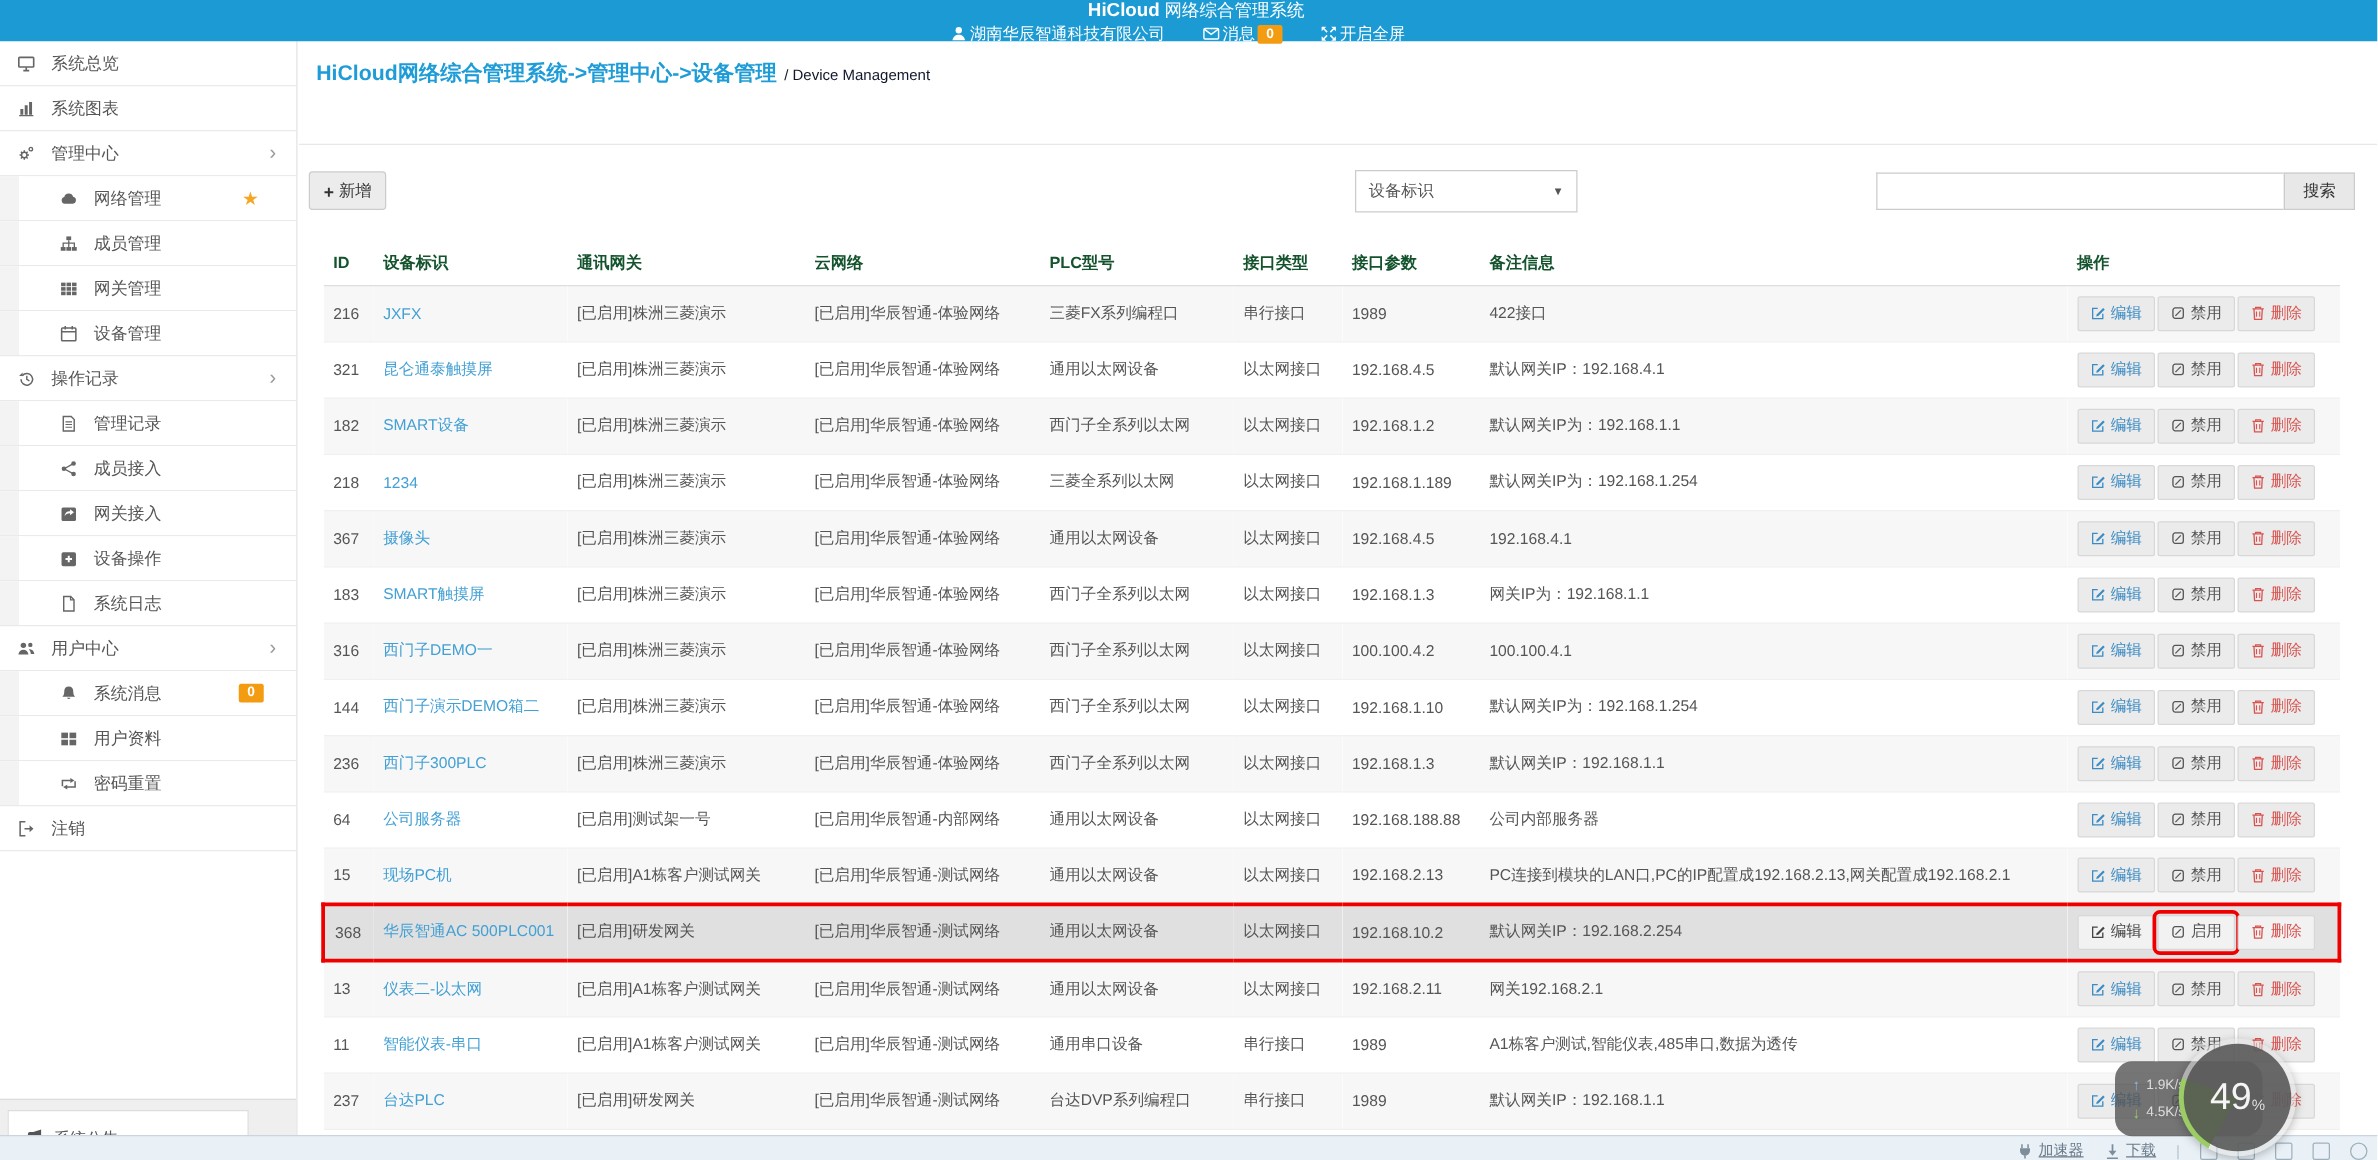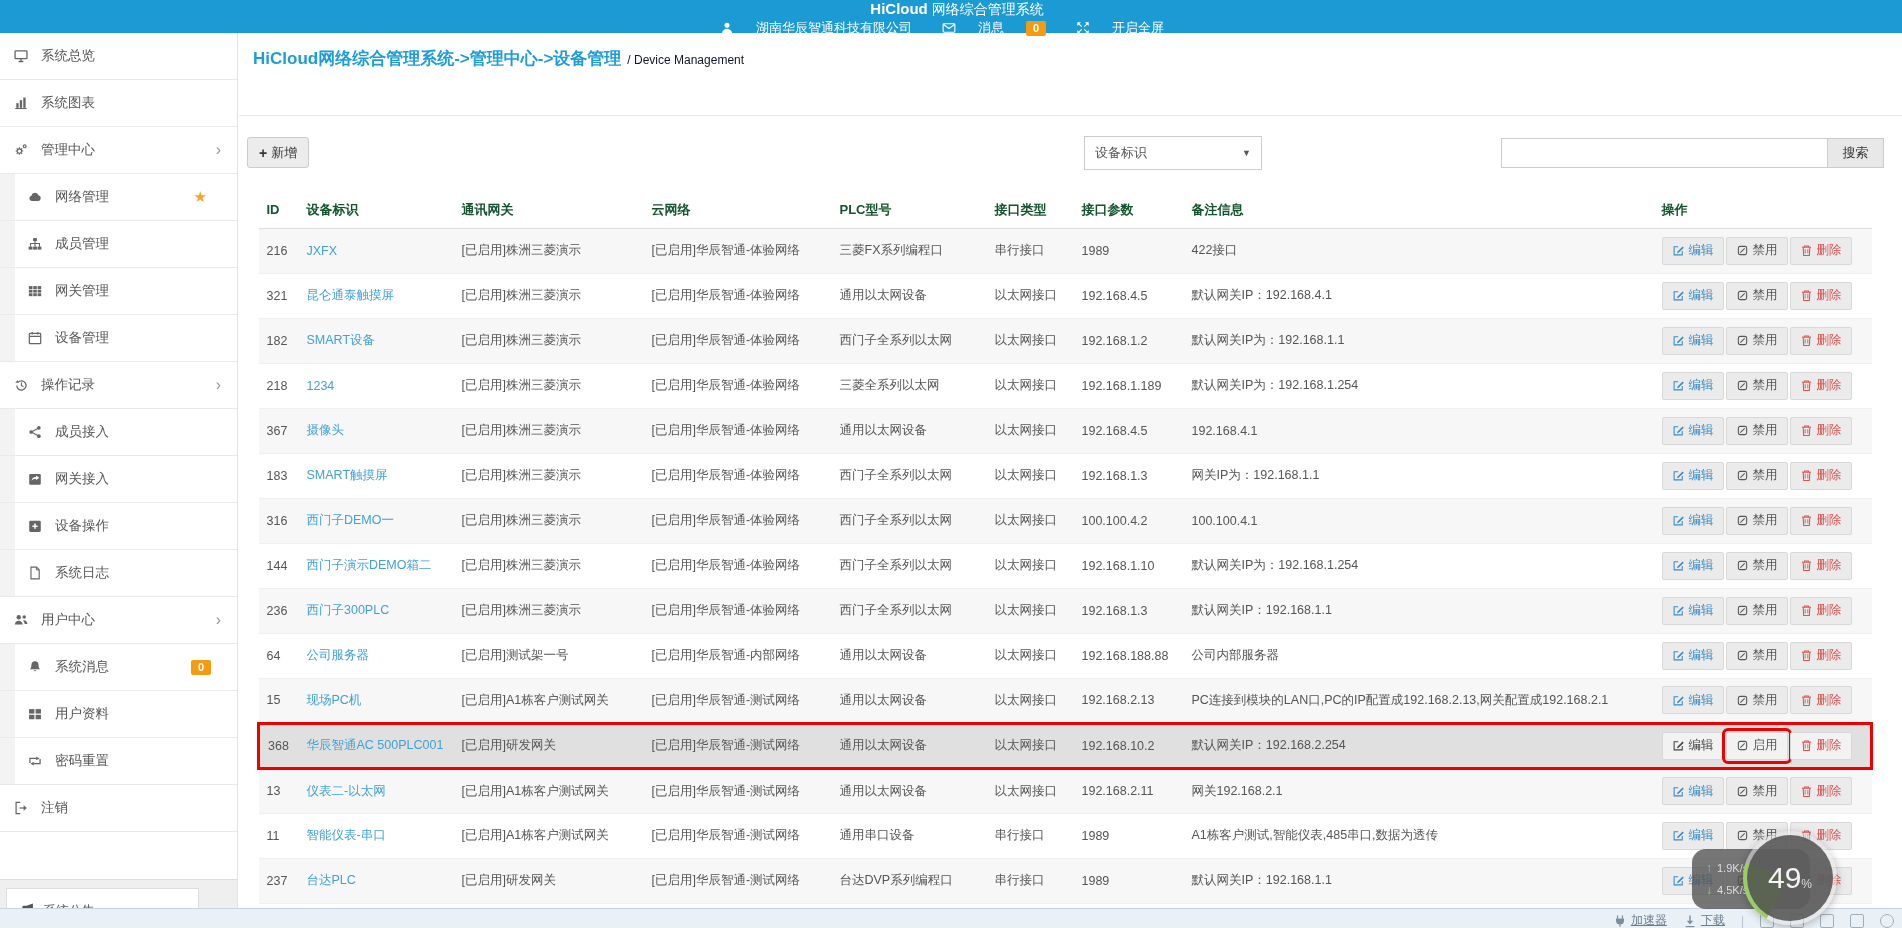--- a/index.html
+++ b/index.html
@@ -7,31 +7,31 @@
   body{
     width:1902px;height:928px;overflow:hidden;position:relative;
     font-family:"Liberation Sans","DejaVu Sans",sans-serif;background:#fff;color:#555;
   }
   
   .topbar{position:absolute;left:0;top:0;width:1902px;height:33px;background:#1b9ad4;color:#fff;
     display:flex;align-items:center;justify-content:space-between;z-index:30;flex-direction:column;}
   .brand{padding-left:12px;font-size:14px;white-space:nowrap;}
   .brand b{font-size:15px;}
   .top-right{display:flex;align-items:center;gap:30px;padding-right:18px;font-size:13px;}
-  .top-item{display:flex;align-items:center;gap:22px;cursor:pointer;white-space:nowrap;}
+  .top-item{display:flex;align-items:center;gap:2px;cursor:pointer;white-space:nowrap;}
   .top-item .ico{display:inline-flex;}
   .badge{background:#f39c12;color:#fff;font-size:11px;font-weight:bold;padding:2px 7px;border-radius:2px;line-height:1;}
   .ico svg{width:14px;height:14px;display:block;}
   
   .sidebar{position:absolute;left:0;top:33px;width:238px;bottom:0;background:#fff;border-right:1px solid #e3e3e3;overflow:hidden;z-index:10;}
   .menu{list-style:none;margin:0;padding:0;}
-  .menu li{height:47px;display:flex;align-items:center;border-bottom:1px solid #eaeaea;
+  .menu li{height:36px;display:flex;align-items:center;border-bottom:1px solid #eaeaea;
     font-size:13.5px;color:#555;cursor:pointer;position:relative;}
   .menu li.top{padding-left:14px;}
-  .menu li.sub{padding-left:28px;background:linear-gradient(to right,#f3f3f3 0,#f3f3f3 15px,#fff 15px);}
+  .menu li.sub{padding-left:48px;background:linear-gradient(to right,#f3f3f3 0,#f3f3f3 15px,#fff 15px);}
   .menu .ico{width:21px;display:inline-flex;color:#666;margin-right:6px;flex:none;}
   .menu .chev{position:absolute;right:16px;color:#999;font-size:16px;line-height:1;}
   .menu .star{position:absolute;right:30px;color:#f5a623;font-size:15px;}
   .menu .mbadge{position:absolute;right:26px;background:#f39c12;color:#fff;font-size:11px;font-weight:bold;padding:2px 7px;border-radius:2px;line-height:1;}
   .sidebar-bottom{position:absolute;left:0;right:0;top:846px;bottom:0;background:#efefef;border-top:1px solid #ddd;}
   .notice-card{margin:8px 38px 0 6px;background:#fff;border:1px solid #ddd;height:60px;
     padding:13px 10px 0 14px;font-size:13px;color:#555;display:flex;gap:8px;align-items:flex-start;}
   .notice-card .ico{color:#555;display:inline-flex;}
   
   .main{position:absolute;left:239px;top:33px;right:0;bottom:0;background:#fff;overflow:hidden;}
@@ -216,20 +216,29 @@
             <path d="M4.6 2.2v3.2H1.4z" fill="currentColor"></path>
             <path d="M8.5 5.2v3.4l2.4 1.4" fill="none" stroke="currentColor" stroke-width="1.3"></path>
           </svg>
         </span>
         <span>操作记录</span>
         <span class="chev">›</span>
       </li>
       <li class="sub">
         <span class="ico">
           <svg viewBox="0 0 16 16">
+            <path d="M3 1.3h7.2l2.8 2.8v10.6H3z" fill="none" stroke="currentColor" stroke-width="1.3"></path>
+            <path d="M5 6.2h6M5 8.7h6M5 11.2h6" stroke="currentColor" stroke-width="1.1"></path>
+          </svg>
+        </span>
+        <span>管理记录</span>
+      </li>
+      <li class="sub">
+        <span class="ico">
+          <svg viewBox="0 0 16 16">
             <path d="M3.8 8l8.4-4.7M3.8 8l8.4 4.7" stroke="currentColor" stroke-width="1.3"></path>
             <g fill="currentColor">
               <circle cx="12.4" cy="3.2" r="2.1"></circle>
               <circle cx="3.6" cy="8" r="2.1"></circle>
               <circle cx="12.4" cy="12.8" r="2.1"></circle>
             </g>
           </svg>
         </span>
         <span>成员接入</span>
       </li>

